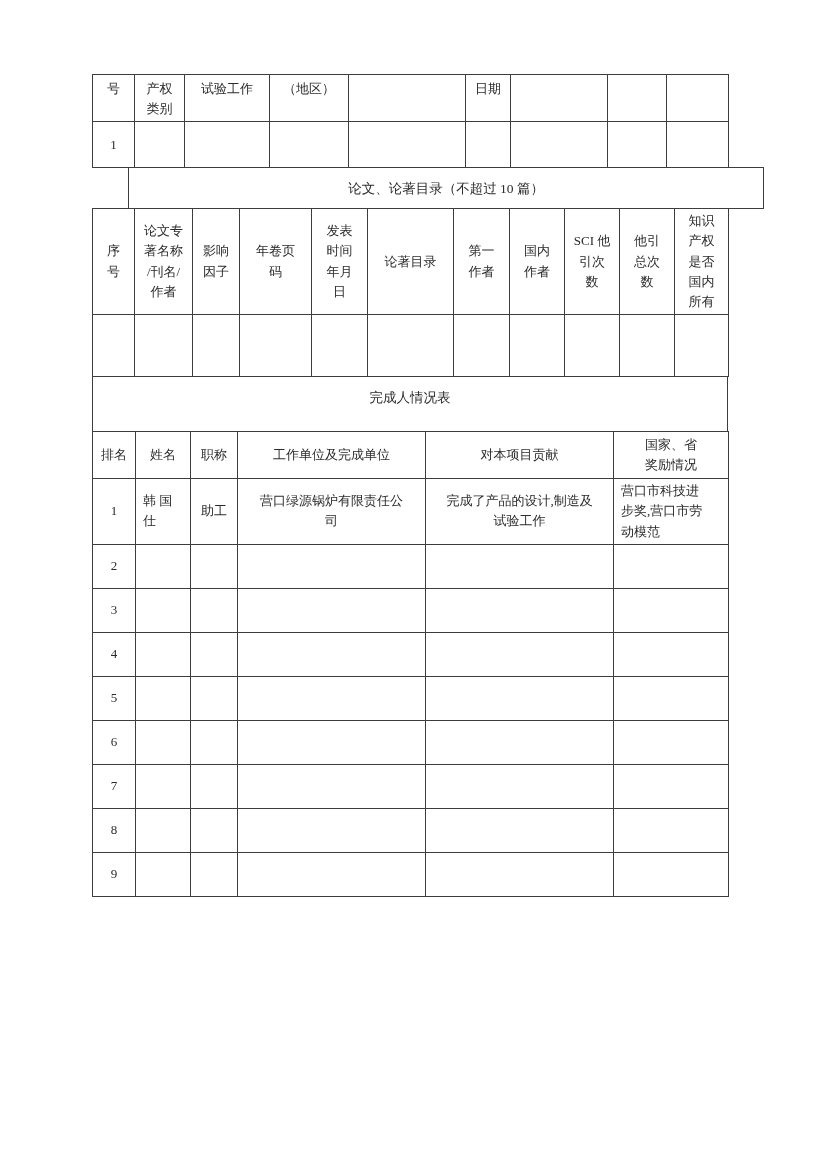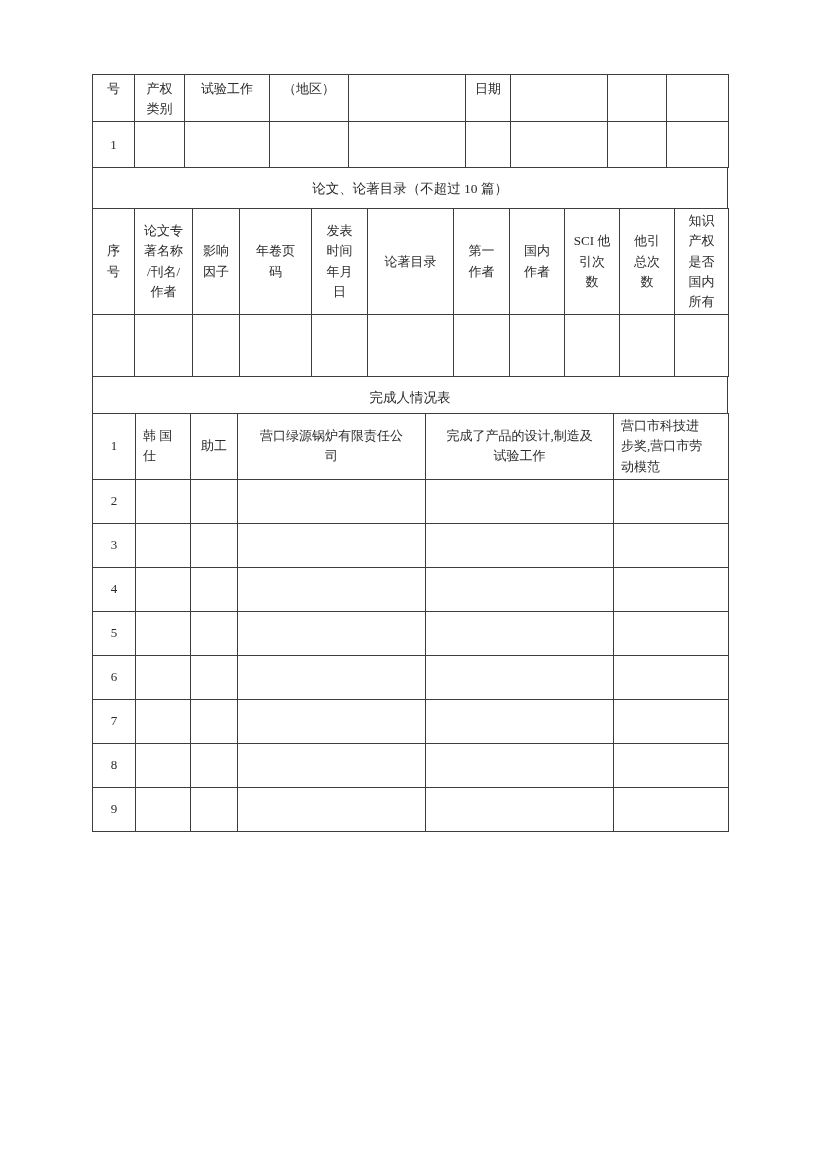--- a/index.html
+++ b/index.html
@@ -37,22 +37,22 @@
   }
   .ip-header td { vertical-align: top; padding-top: 4px; height: 47px; }
   .ip-data td { height: 46px; }
   .section-title {
     width: 636px;
     border: 1px solid #3d3d3d;
     margin-top: -1px;
     text-align: center;
     font-size: 13.5px;
   }
-  .title-papers { height: 42px; line-height: 41px; }
-  .title-completers { height: 38px; line-height: 42px; }
+  .title-papers { height: 42px; line-height: 41px; margin-left: 36px; }
+  .title-completers { height: 56px; line-height: 42px; }
   .papers-header td { height: 103px; }
   .papers-data td { height: 62px; }
   .comp-header td { height: 47px; }
   .comp-row1 td { height: 66px; }
   .comp-row td { height: 44px; }
   td.align-left { text-align: left; padding-left: 7px; padding-right: 5px; }
 </style>
 </head>
 <body>
 
@@ -168,20 +168,29 @@
     <table>
       <colgroup>
         <col style="width:43px">
           <col style="width:55px">
           <col style="width:47px">
         <col style="width:188px">
           <col style="width:188px">
           <col style="width:115px">
       </colgroup>
       <tbody id="completers-body">
+        <tr class="comp-header">
+          <td>排名</td>
+          <td>姓名</td>
+          <td>职称</td>
+          <td>工作单位及完成单位</td>
+          <td>对本项目贡献</td>
+          <td>国家、省
+奖励情况</td>
+        </tr>
         <tr class="comp-row1">
           <td>1</td>
           <td class="align-left">韩 国
 仕</td>
           <td>助工</td>
           <td>营口绿源锅炉有限责任公
 司</td>
           <td>完成了产品的设计,制造及
 试验工作</td>
           <td class="align-left">营口市科技进

